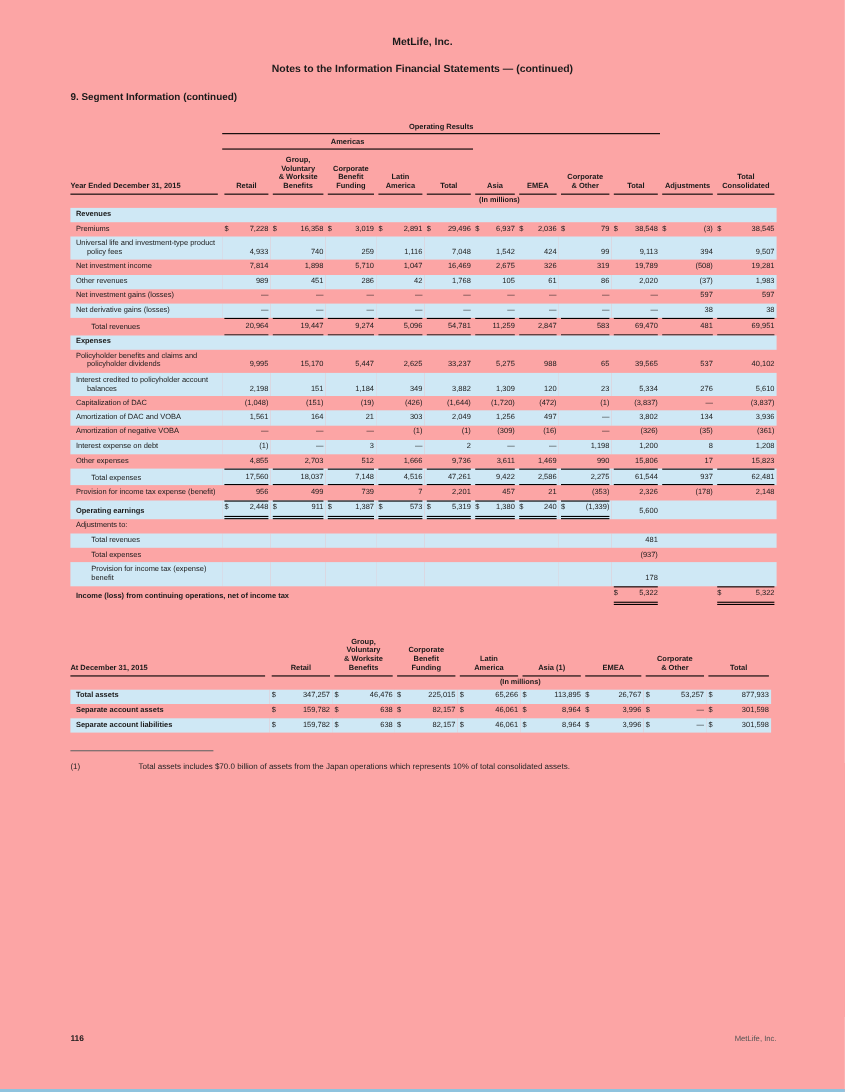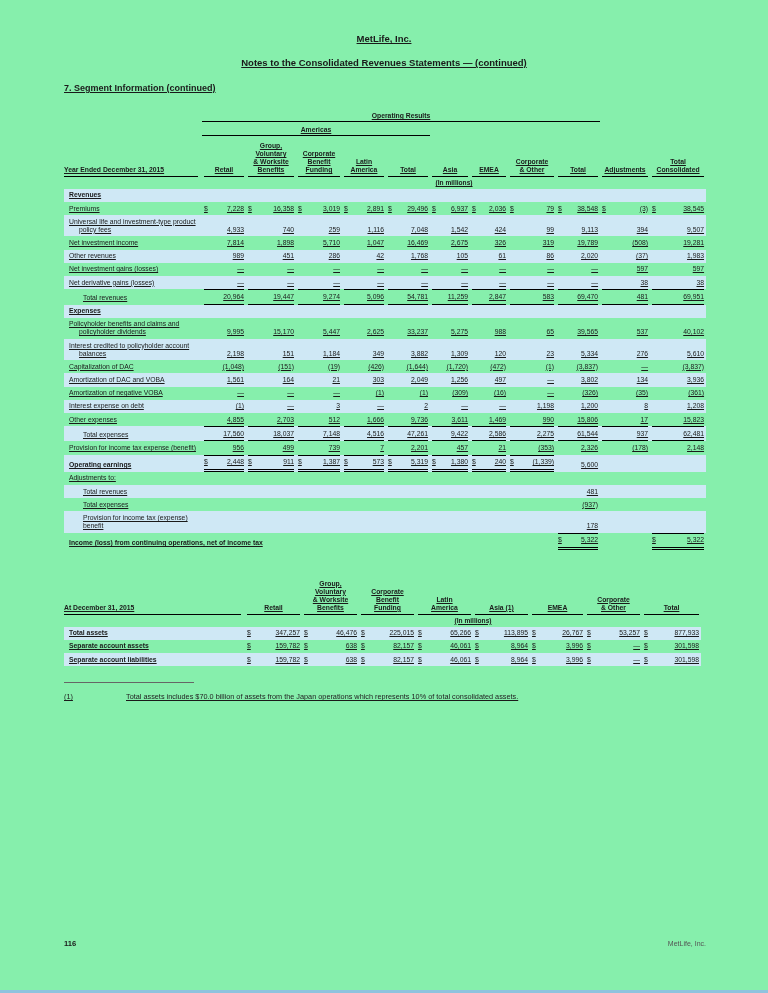--- a/index.html
+++ b/index.html
@@ -5,21 +5,21 @@
   * { box-sizing: border-box; }
   html, body { margin: 0; padding: 0; }
   body {
     width: 768px; height: 993px;
     background: #ffffff;
     font-family: "Liberation Sans", sans-serif;
     color: #1a1a1a;
     position: relative;
     overflow: hidden;
   }
-  .page { position: absolute; inset: 0; background: #86efac; text-decoration: underline; }
+  .page { position: absolute; inset: 0; background: #fca5a5; }
 
   .doc-title { text-align: center; font-weight: bold; font-size: 9.5px; padding-top: 33px; }
   .doc-subtitle { text-align: center; font-weight: bold; font-size: 9.5px; margin-top: 13px; }
   .section-title { font-weight: bold; font-size: 9px; margin: 15px 0 0 64px; }
 
   .table-area { margin: 17px 0 0 64px; }
   .table-area2 { margin: 26px 0 0 64px; }
 
   table.fin-table { border-collapse: collapse; table-layout: fixed; font-size: 6.8px; line-height: 1.18; }
   td, th { padding: 0; vertical-align: bottom; font-weight: normal; text-align: left; }
@@ -65,22 +65,22 @@
   .page-footer .pnum { font-weight: bold; font-size: 7.6px; }
   .page-footer .corp { font-size: 7px; color: #555; }
 
   .bottom-strip { position: absolute; left: 0; right: 0; bottom: 0; height: 3px; background: var(--strip, #8fc3de); }
 </style>
 </head>
 <body>
 
 <div class="page">
   <div class="doc-title">MetLife, Inc.</div>
-  <div class="doc-subtitle">Notes to the Consolidated Revenues Statements — (continued)</div>
-  <div class="section-title">7. Segment Information (continued)</div>
+  <div class="doc-subtitle">Notes to the Information Financial Statements — (continued)</div>
+  <div class="section-title">9. Segment Information (continued)</div>
 
   <div class="table-area" id="t1">
       <table class="fin-table" style="width: 642px;">
         <colgroup>
           <col style="width: 138px;">
           <col style="width: 44px;">
           <col style="width: 50px;">
           <col style="width: 46px;">
           <col style="width: 44px;">
           <col style="width: 44px;">

